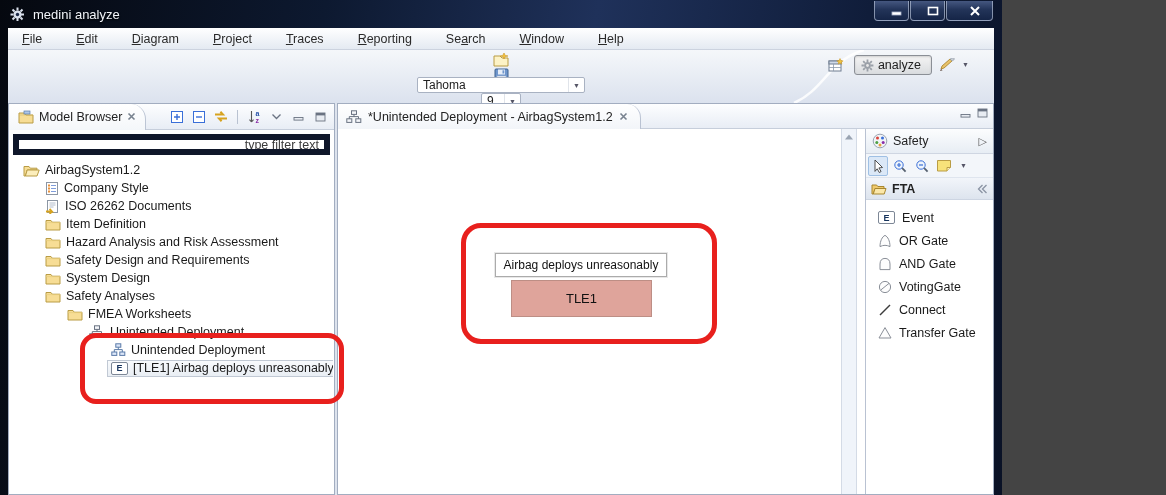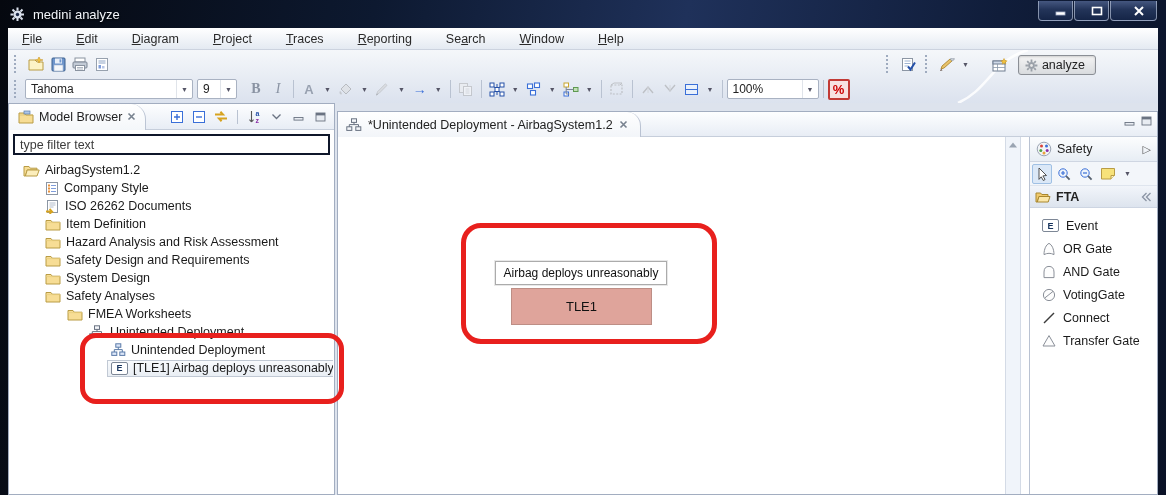--- a/index.html
+++ b/index.html
@@ -1,17 +1,17 @@
 <!DOCTYPE html>
 <html><head>
 <meta charset="utf-8">
 <style>
   * { margin:0; padding:0; box-sizing:border-box; }
   body { font-family:"Liberation Sans", sans-serif; background:#444; }
-  #app { position:relative; width:1166px; height:495px; overflow:hidden;
+  #app { position:relative; width:1002px; height:495px; overflow:hidden;
          background:linear-gradient(100deg,#05080f 0%,#0d1930 30%,#1f315a 55%,#101d3a 80%,#0a1226 100%);
          font-family:"Liberation Sans", sans-serif;padding-left:40px; }
 
   
   .titlebar { position:absolute; left:0; top:0; right:0; height:28px; display:flex; align-items:center; color:#f2f5fa; }
   .titlebar .ticon { margin-left:10px; }
   .title-text { margin-left:8px; font-size:13px; text-shadow:0 1px 2px #000; }
   .win-controls { position:absolute; right:9px; top:1px; display:flex; gap:1px; }
   .win-btn { width:35px; height:20px; display:flex; align-items:center; justify-content:center;
              background:linear-gradient(#455780,#233459 45%,#152547); border:1px solid rgba(190,200,220,.65);
@@ -21,21 +21,21 @@
   
   .menubar { position:absolute; top:28px; left:8px; right:8px; height:22px;
              background:linear-gradient(#ffffff,#e4eaf2); border-bottom:1px solid #ccd3df;
              display:flex; align-items:center; padding-left:6px; font-size:12.5px; color:#2a2a2a;gap:18px; }
   .menu-item { padding:2px 8px; cursor:default; }
   .menu-item u { text-decoration:underline; }
 
   
   .toolbar-zone { position:absolute; top:50px; left:8px; right:8px; height:53px;
                   background:linear-gradient(#f5f7fa,#dbe2ee); }
-  .tb-row { position:absolute; left:0; right:0; display:flex; align-items:center; }
+  .tb-row { position:absolute; left:0; right:0; display:flex; align-items:center;flex-direction:column; }
   .tb-row1 { top:2px; height:24px; }
   .tb-row2 { top:27px; height:24px; }
   .handle { width:7px; height:18px; border-left:2px dotted #9fabbf; margin:0 4px 0 6px; }
   .tbtn { width:22px; height:22px; display:flex; align-items:center; justify-content:center; border-radius:2px; }
   .sep { width:1px; height:18px; background:#b9c2d1; margin:0 4px; }
   .combo { display:flex; align-items:center; background:#fff; border:1px solid #a9b2c2; height:20px;
            font-size:12px; color:#222; border-radius:2px; }
   .combo .val { padding:0 5px; flex:1; white-space:nowrap; }
   .caret { font-size:7px; color:#556; padding:0 4px; }
   .combo .caret { border-left:1px solid #e0e4ea; height:100%; display:flex; align-items:center; }
@@ -51,31 +51,31 @@
   .analyze-btn { display:flex; align-items:center; gap:4px; border:1px solid #8b8f96; border-radius:3px;
                  background:linear-gradient(#f4f4f4,#d9dcdf); padding:2px 10px 2px 6px; font-size:12.5px; color:#222;
                  box-shadow:inset 0 1px 2px rgba(0,0,0,.15); }
   .persp-curve { position:absolute; right:0; top:0; height:53px; width:260px; pointer-events:none; }
 
   
   .main { position:absolute; left:8px; right:8px; top:103px; bottom:0; background:#dde3ed; }
 
   .panel { position:absolute; background:#fff; border:1px solid #a2adc0; }
   .model-browser { left:0; top:0; width:327px; bottom:0; }
-  .editor { left:329px; top:0; right:0; bottom:0;margin-top:8px; }
+  .editor { left:329px; top:0; right:0; bottom:0; }
 
   .view-tabbar { position:relative; height:26px; background:linear-gradient(#fdfeff,#e8edf5);
                  border-bottom:1px solid #c6cedb; display:flex; align-items:center; }
   .view-tab { display:flex; align-items:center; gap:5px; height:26px; padding:0 9px; background:linear-gradient(#ffffff,#f4f7fa);
               border-right:1px solid #bcc5d4; border-radius:2px 15px 0 0; font-size:12.5px; color:#222; }
   .view-tools { margin-left:auto; display:flex; align-items:center; gap:3px; padding-right:4px; }
   .vbtn { width:19px; height:19px; display:flex; align-items:center; justify-content:center; }
 
-  .filter-input { position:absolute; left:4px; right:4px; top:30px; height:21px; border:2px solid #0f172a;
-                  font-size:12.5px; color:#3c3c3c; padding:1px 5px; font-family:"Liberation Sans",sans-serif; }
+  .filter-input { position:absolute; left:4px; right:4px; top:30px; height:21px; border:6px solid #0f172a;
+                  font-size:12.5px; color:#3c3c3c; padding:1px 5px; font-family:"Liberation Sans",sans-serif;text-align:right; }
   .tree { position:absolute; top:57px; left:0; right:1px; bottom:1px; overflow:hidden; font-size:12.5px; color:#1a1a1a; }
   .tree-row { height:18px; display:flex; align-items:center; white-space:nowrap; }
   .row-inner { display:flex; align-items:center; gap:5px; height:17px; padding:0 3px; border:1px solid transparent; }
   .tree-row.selected .row-inner { border:1px solid #c1c9d4; background:linear-gradient(#f8fafc,#e9eef4); }
 
   .editor-tabbar { position:relative; height:25px; background:linear-gradient(#fdfeff,#e8edf5); border-bottom:1px solid #c6cedb; }
   .editor-tab { position:absolute; left:0; top:0; height:25px; display:flex; align-items:center; gap:6px; padding:0 12px 0 8px;
                 background:linear-gradient(#ffffff,#f2f5f9); border-right:1px solid #b9c2d2; border-radius:0 14px 0 0;
                 font-size:12.5px; color:#222; }
   .editor-minmax { position:absolute; right:5px; top:4px; display:flex; gap:6px; }

